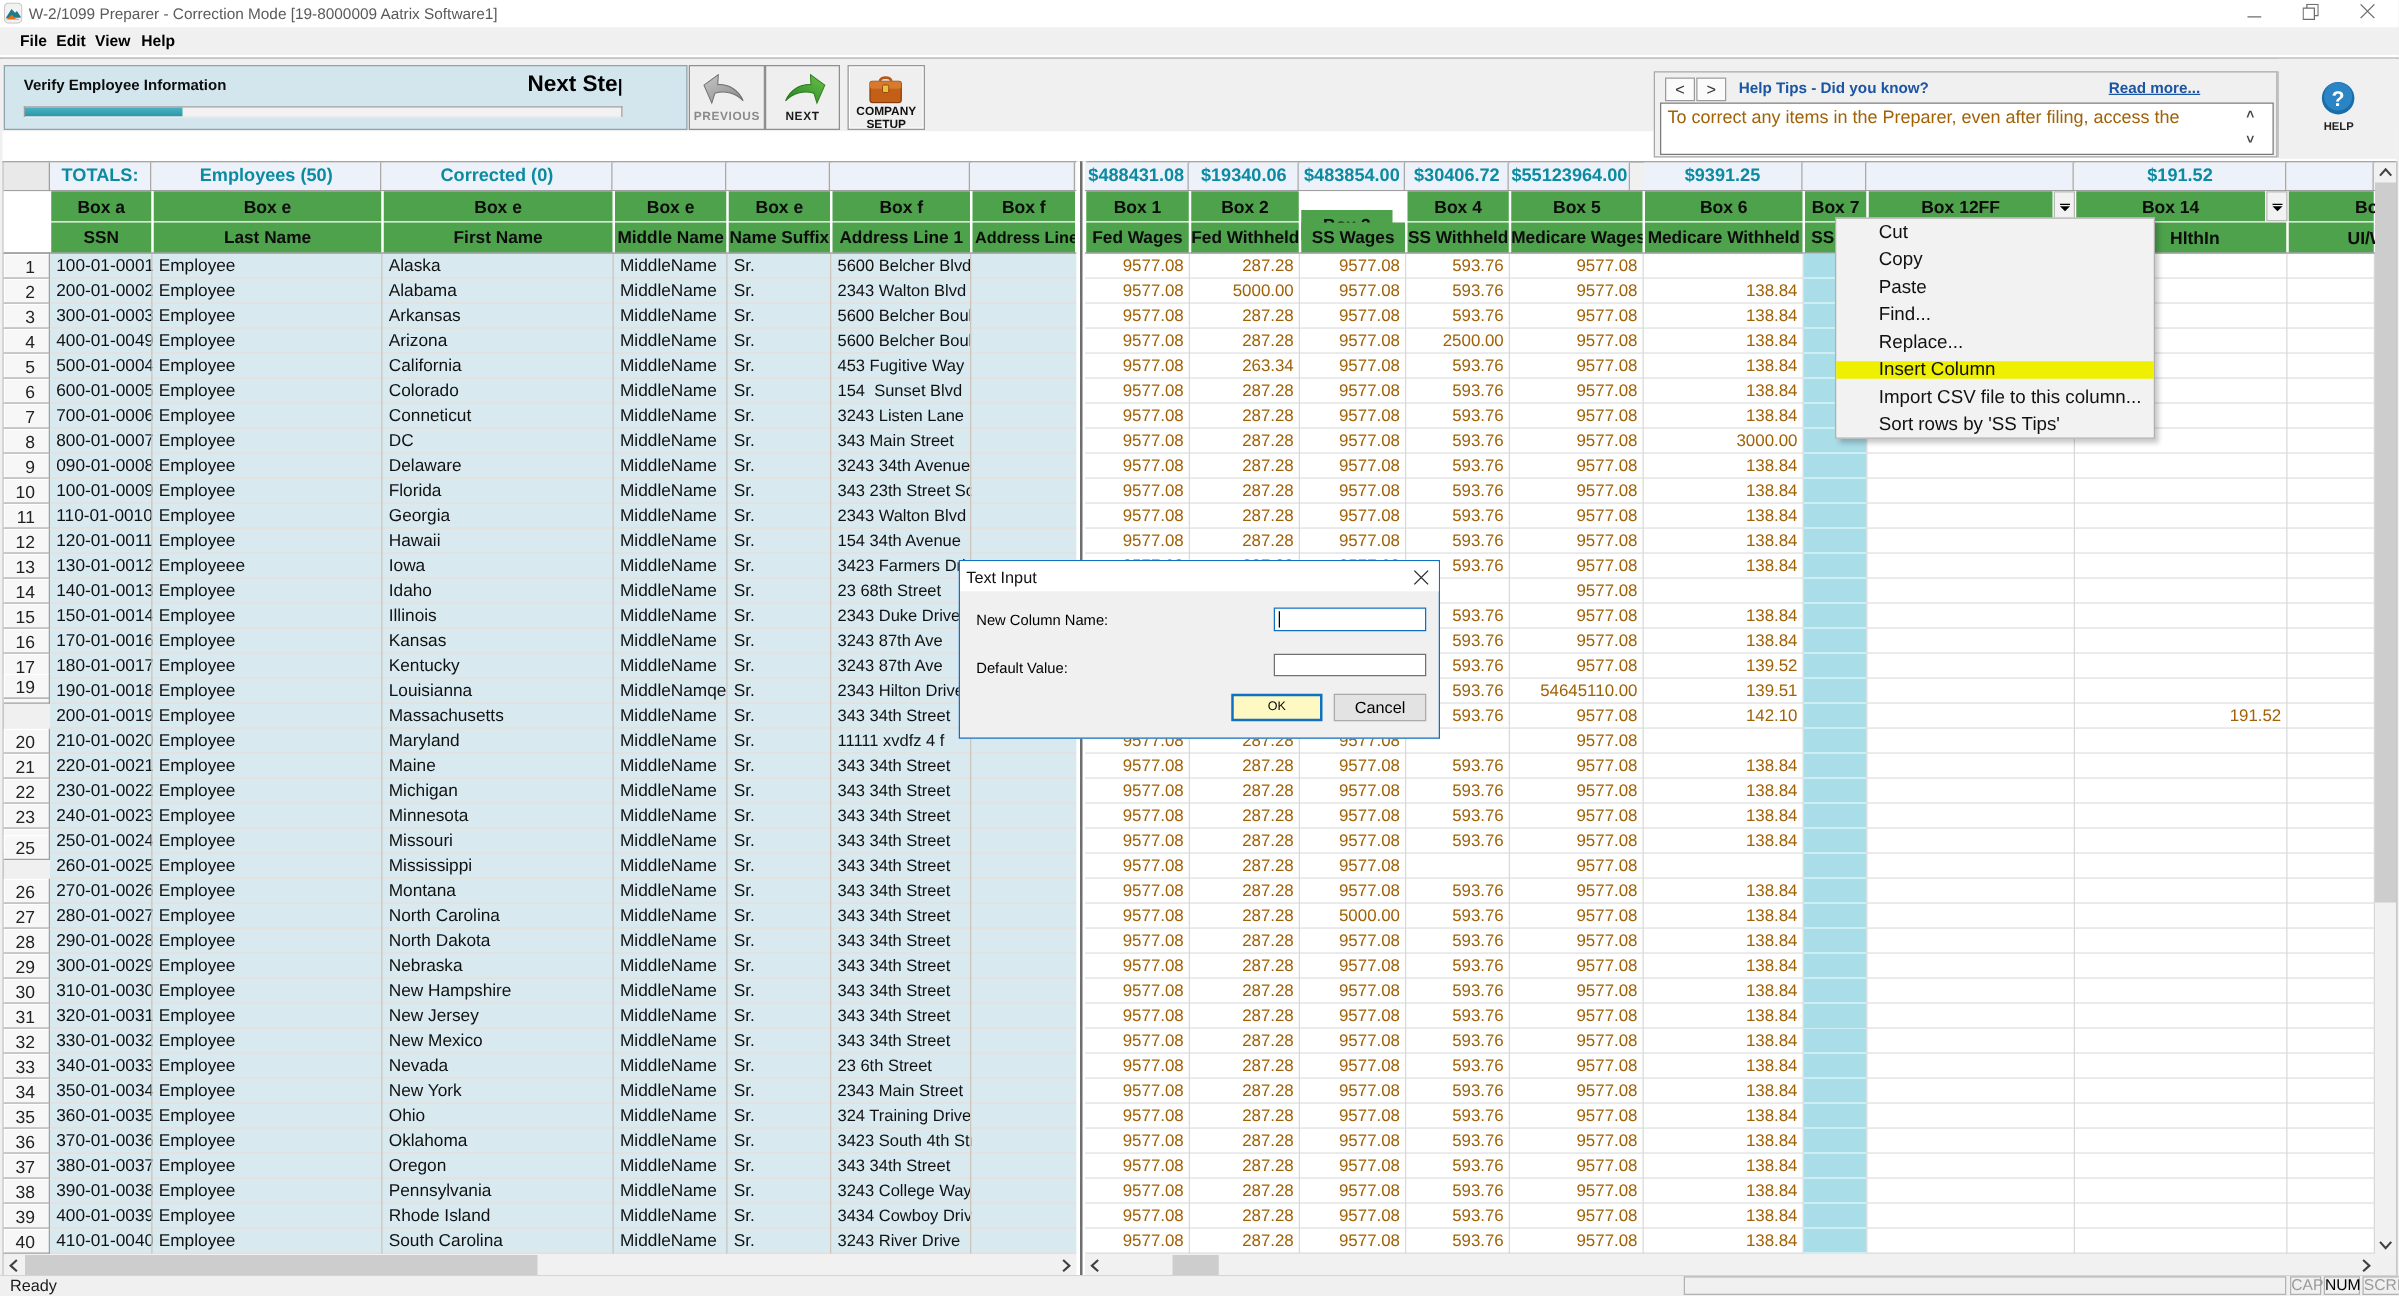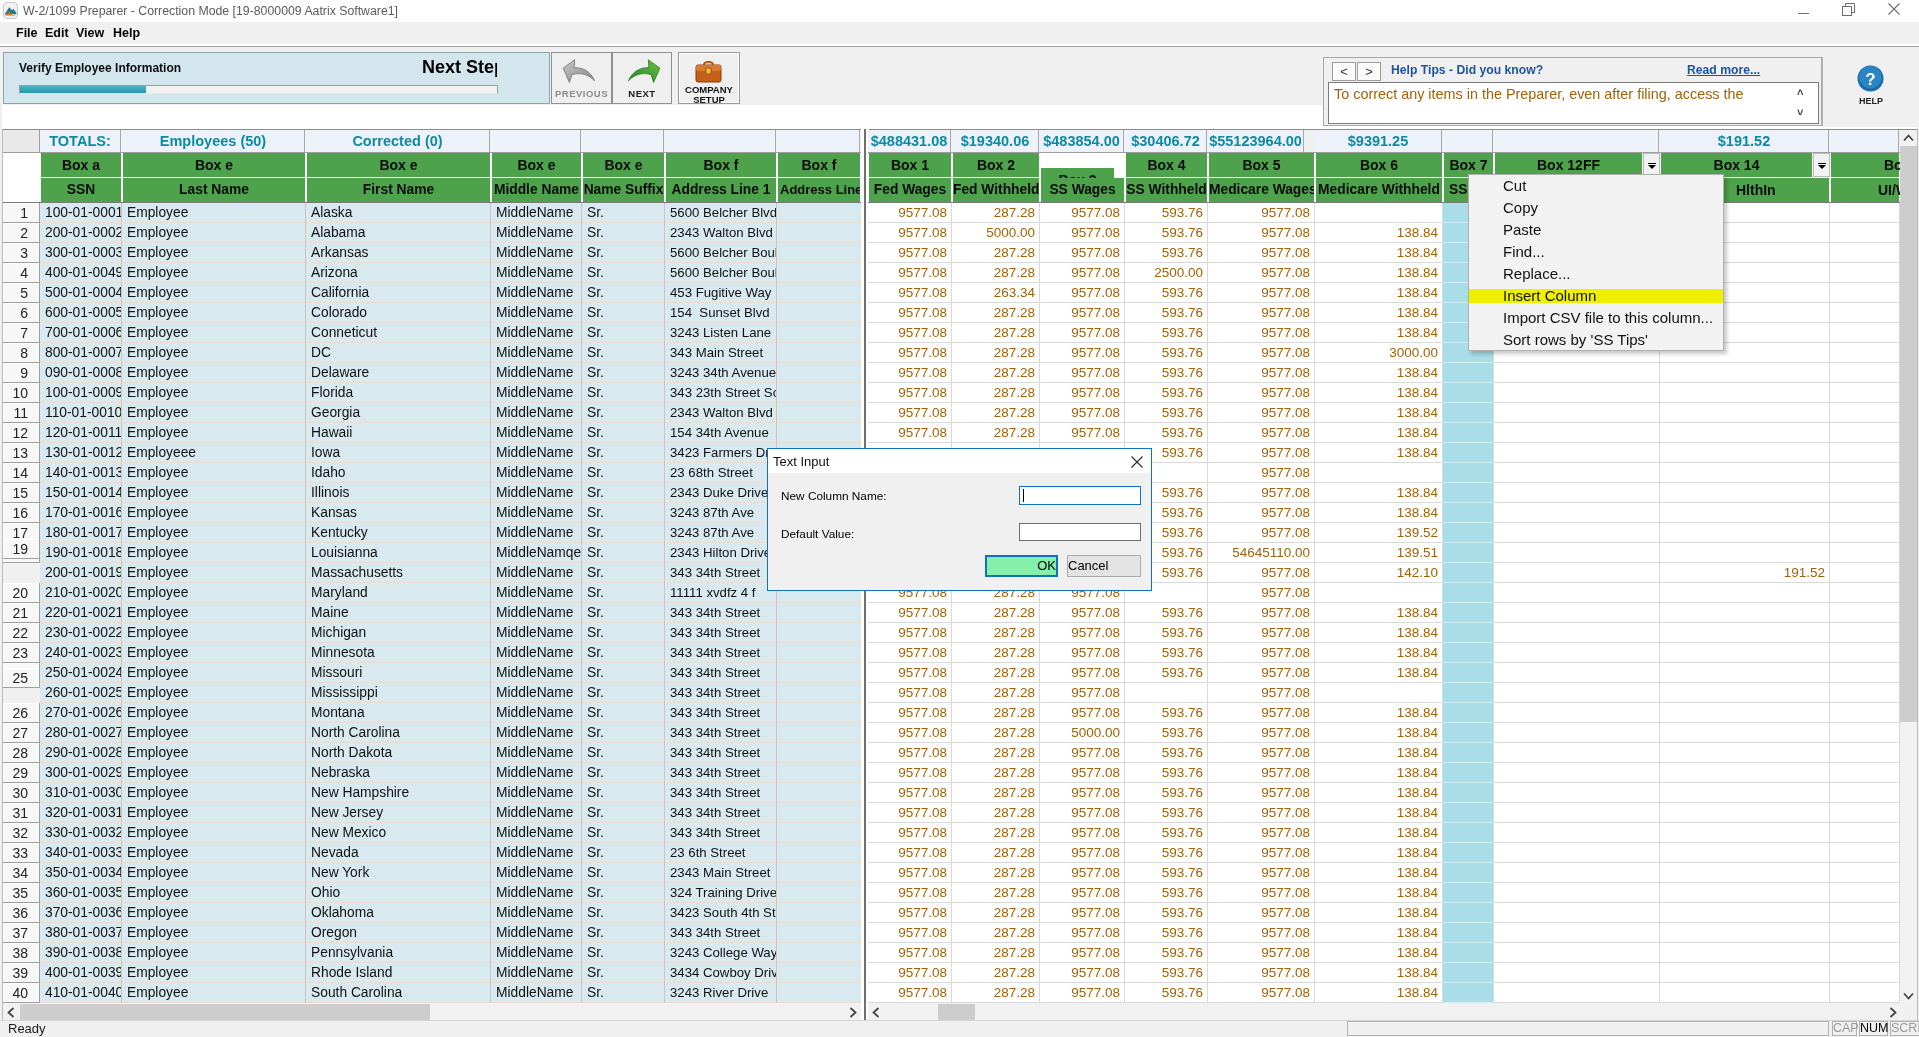--- a/index.html
+++ b/index.html
@@ -361,15 +361,15 @@
  <div style="position:absolute;left:0;top:0;width:383px;height:24px;background:#fff"></div>
  <div style="position:absolute;left:5px;top:0;height:24px;line-height:25px;font-size:13px;color:#111">Text Input</div>
  <svg style="position:absolute;left:363px;top:7px" width="12" height="12" viewBox="0 0 12 12" stroke="#2b2b2b" stroke-width="1.1">
   <path d="M0.5 0.5 L11.5 11.5 M11.5 0.5 L0.5 11.5"></path>
  </svg>
  <div style="position:absolute;left:13px;top:40px;font-size:11.8px;color:#000">New Column Name:</div>
  <div style="position:absolute;left:251px;top:37px;width:122px;height:19px;background:#fff;border:1px solid #1071c2"></div>
  <div style="position:absolute;left:255px;top:40px;width:1px;height:13px;background:#000"></div>
  <div style="position:absolute;left:13px;top:78px;font-size:11.8px;color:#000">Default Value:</div>
  <div style="position:absolute;left:251px;top:74px;width:122px;height:18px;background:#fff;border:1px solid #707070"></div>
- <div style="position:absolute;left:217px;top:106px;width:73px;height:22px;background:#86efac;border:2px solid #1071c2;text-align:right;line-height:18px;font-size:13px;color:#000">OK</div>
- <div style="position:absolute;left:299px;top:106px;width:74px;height:22px;background:#e3e3e3;border:1px solid #ababab;line-height:20px;font-size:13px;color:#000">Cancel</div>
+ <div style="position:absolute;left:217px;top:106px;width:73px;height:22px;background:#fef9c3;border:2px solid #1071c2;text-align:center;line-height:18px;font-size:10px;color:#000">OK</div>
+ <div style="position:absolute;left:299px;top:106px;width:74px;height:22px;background:#e3e3e3;border:1px solid #ababab;text-align:center;line-height:20px;font-size:13px;color:#000">Cancel</div>
 </div>
 
 </body></html>

